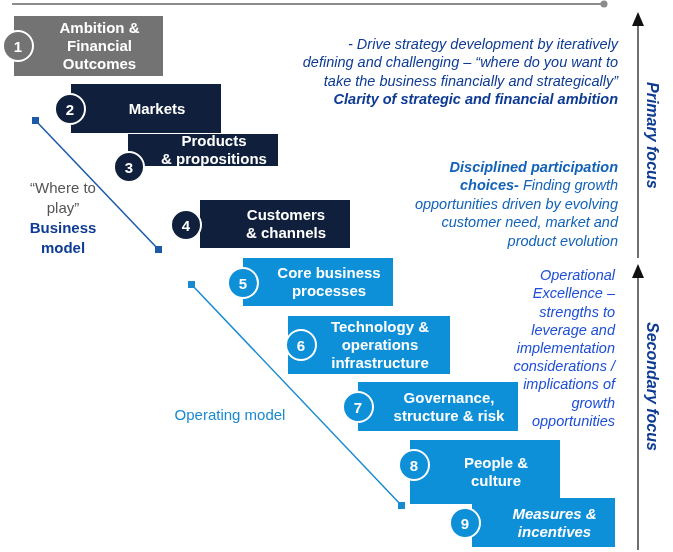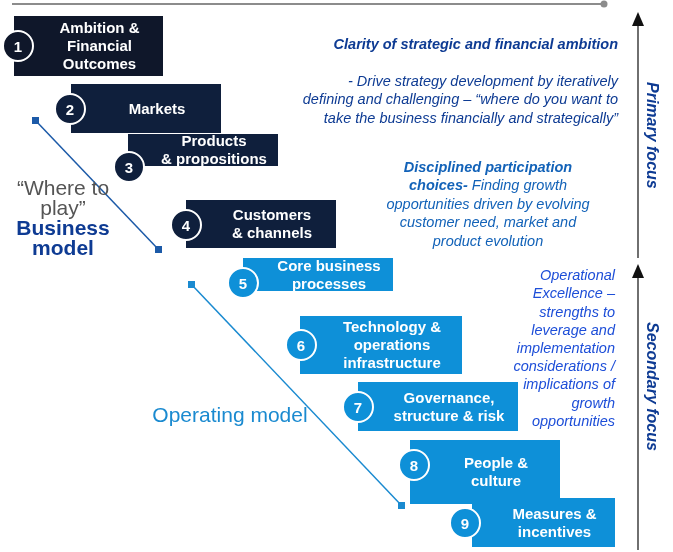--- a/index.html
+++ b/index.html
@@ -6,28 +6,28 @@
   body { width:673px; height:552px; position:relative; overflow:hidden;
          font-family:"Liberation Sans", sans-serif; }
   .abs { position:absolute; }
   .step { position:absolute; color:#fff; font-weight:bold; font-size:15px;
           line-height:18px; display:flex; align-items:center; justify-content:center;
           text-align:center; box-sizing:border-box; }
   .step .lbl { white-space:pre-line; }
   .badge { position:absolute; width:28px; height:28px; border-radius:50%;
            border:2px solid #fff; color:#fff; font-weight:bold; font-size:15px;
            display:flex; align-items:center; justify-content:center; box-sizing:content-box; }
-  .royal { background:#0f172a; }
+  .royal { background:#737373; }
   .navy  { background:#0f1f3c; }
   .sky   { background:#0e90d8; }
   .rtext { position:absolute; text-align:right; font-style:italic; font-size:14.5px;
            line-height:18.5px; white-space:pre-line; }
   .vlabel { position:absolute; font-weight:bold; font-style:italic; font-size:16px;
             color:#0e3b93; writing-mode:vertical-rl; white-space:nowrap; }
-  .side { position:absolute; text-align:center; font-size:21px; line-height:20px; }
+  .side { position:absolute; text-align:center; font-size:15px; line-height:20px; }
 </style>
 </head>
 <body>
 
 <svg class="abs" style="left:0;top:0" width="673" height="552">
   <line x1="12" y1="4" x2="604" y2="4" stroke="#8c8c8c" stroke-width="2"></line>
   <circle cx="604" cy="4" r="3.5" fill="#8c8c8c"></circle>
 
   <line x1="36" y1="121" x2="158" y2="249" stroke="#1c5aa8" stroke-width="1.5"></line>
   <rect x="32" y="117" width="7" height="7" fill="#1c5aa8"></rect>
@@ -55,76 +55,76 @@
   <span class="lbl">Markets</span>
 </div>
 <div class="badge navy" style="left:54px;top:93px;">2</div>
 
 <div class="step navy" style="left:128px;top:134px;width:150px;height:32px;padding-left:22px;">
   <span class="lbl">Products
 &amp; propositions</span>
 </div>
 <div class="badge navy" style="left:113px;top:151px;">3</div>
 
-<div class="step navy" style="left:186px;top:200px;width:150px;height:48px;padding-left:22px;">
+<div class="step navy" style="left:200px;top:200px;width:150px;height:48px;padding-left:22px;">
   <span class="lbl">Customers
 &amp; channels</span>
 </div>
 <div class="badge navy" style="left:170px;top:209px;">4</div>
 
-<div class="step sky" style="left:243px;top:258px;width:150px;height:33px;padding-left:22px;">
+<div class="step sky" style="left:243px;top:258px;width:150px;height:48px;padding-left:22px;">
   <span class="lbl">Core business
 processes</span>
 </div>
 <div class="badge sky" style="left:227px;top:267px;">5</div>
 
-<div class="step sky" style="left:300px;top:316px;width:162px;height:58px;padding-left:22px;">
+<div class="step sky" style="left:288px;top:316px;width:162px;height:58px;padding-left:22px;">
   <span class="lbl">Technology &amp;
 operations
 infrastructure</span>
 </div>
 <div class="badge sky" style="left:285px;top:329px;">6</div>
 
 <div class="step sky" style="left:358px;top:382px;width:160px;height:49px;padding-left:22px;">
   <span class="lbl">Governance,
 structure &amp; risk</span>
 </div>
 <div class="badge sky" style="left:342px;top:391px;">7</div>
 
 <div class="step sky" style="left:410px;top:440px;width:150px;height:64px;padding-left:22px;">
   <span class="lbl">People &amp;
 culture</span>
 </div>
 <div class="badge sky" style="left:398px;top:449px;">8</div>
 
-<div class="step sky" style="left:472px;top:498px;width:143px;height:49px;padding-left:22px;">
+<div class="step sky" style="left:472px;top:498px;width:143px;height:49px;padding-left:22px;font-style:italic;">
   <span class="lbl">Measures &amp;
 incentives</span>
 </div>
 <div class="badge sky" style="left:449px;top:507px;">9</div>
 
 <div class="side" style="left:8px;top:178px;width:110px;">
   <div style="color:#555;white-space:pre-line;">“Where to
 play”</div>
   <div style="color:#0e3b93;font-weight:bold;white-space:pre-line;">Business
 model</div>
 </div>
 
 <div class="side" style="left:150px;top:405px;width:160px;">
   <div style="color:#1a8ad0;font-weight:normal;">Operating model</div>
 </div>
 
 <div class="rtext" style="right:55px;top:16px;width:380px;color:#0e3b93;">
-  <span style="font-weight:bold;display:block;">Clarity of strategic and financial ambition</span>
   <span>- Drive strategy development by iteratively
 defining and challenging – “where do you want to
 take the business financially and strategically”</span>
+  <span style="font-weight:bold;display:block;">Clarity of strategic and financial ambition</span>
 </div>
 
-<div class="rtext" style="right:55px;top:139px;width:260px;color:#1262b8;text-align:center;">
+<div class="rtext" style="right:55px;top:139px;width:260px;color:#1262b8;">
   <span style="font-weight:bold;">Disciplined participation
 choices-</span><span> Finding growth
 opportunities driven by evolving
 customer need, market and
 product evolution</span>
 </div>
 
 <div class="rtext" style="right:58px;top:248px;width:140px;color:#1d4ed8;line-height:18.2px;">
   <span>Operational
 Excellence –

